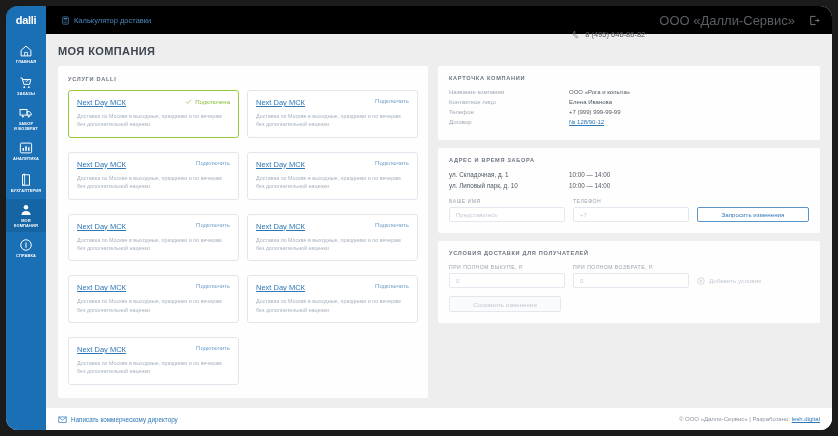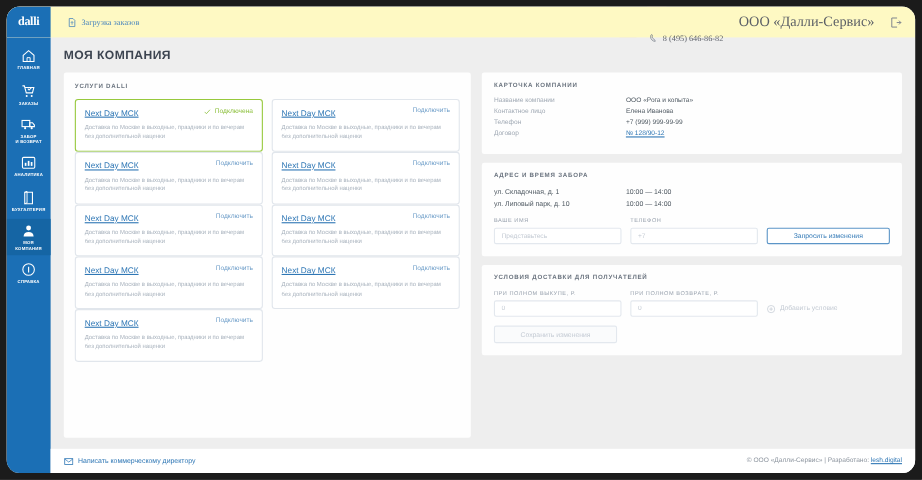--- a/index.html
+++ b/index.html
@@ -31,24 +31,23 @@
     pointer-events: none;
   }
   .wm.w1 { width: 430px; height: 430px; right: -120px; top: -60px; border-width: 12px; }
   .wm.w2 { width: 330px; height: 330px; right: -60px; top: 40px; border-width: 16px; border-color: rgba(222,160,150,0.13); }
   .wm.w3 { width: 250px; height: 250px; right: 30px; top: 180px; border-width: 10px; border-color: rgba(222,160,150,0.12); }
   .wm.w4 { width: 360px; height: 360px; left: 30px; top: 140px; border-width: 10px; border-color: rgba(222,160,150,0.08); }
 
   
   #topbar {
     position: absolute; left: 0; top: 0; right: 0; height: 28px;
-    background: #fef9c3;
+    background: #000000;
     display: flex; align-items: center;
     z-index: 5;
-    font-family: Liberation Serif, serif;
   }
   #logo {
     width: 40px; height: 28px;
     background: #1b6fb5;
     color: #ffffff;
     font-size: 11px; font-weight: bold;
     display: flex; align-items: center; justify-content: center;
     letter-spacing: -0.3px;
   }
   .nav { display: flex; align-items: center; margin-left: 6px; }
@@ -112,21 +111,21 @@
     overflow: hidden;
   }
   .panel-head {
     font-size: 5.6px; font-weight: bold; color: #6c7580;
     letter-spacing: 0.7px; text-transform: uppercase;
     margin-bottom: 8px;
   }
   .cards-grid {
     display: grid;
     grid-template-columns: 1fr 1fr;
-    gap: 0 8px;
+    gap: 14px 8px;
   }
   .svc-card {
     border: 1px solid #e1e6ec;
     border-radius: 3px;
     background: #ffffff;
     padding: 7px 8px 8px;
     min-height: 44px;
   }
   .svc-card.connected { border: 1px solid #97c93d; }
   .svc-top { display: flex; align-items: flex-start; justify-content: space-between; }
@@ -218,24 +217,30 @@
   <div class="wm w2"></div>
   <div class="wm w3"></div>
   <div class="wm w4"></div>
 
   <div id="topbar">
     <div id="logo">dalli</div>
 
     <div class="nav">
       <div class="nav-item">
         <svg class="ico" viewBox="0 0 16 16">
-          <path d="M3.5 1.5h6l3 3v10h-9z" fill="none" stroke="#4a86bd" stroke-width="1.3"></path>
-          <path d="M8 11.5V6.5M6 8.5l2-2 2 2" fill="none" stroke="#4a86bd" stroke-width="1.2"></path>
+          <rect x="3" y="1.5" width="10" height="13" rx="1.2" fill="none" stroke="#4a86bd" stroke-width="1.3"></rect>
+          <rect x="5" y="3.5" width="6" height="2.5" fill="#4a86bd"></rect>
+          <circle cx="5.6" cy="9" r="0.8" fill="#4a86bd"></circle>
+              <circle cx="8" cy="9" r="0.8" fill="#4a86bd"></circle>
+          <circle cx="10.4" cy="9" r="0.8" fill="#4a86bd"></circle>
+              <circle cx="5.6" cy="11.6" r="0.8" fill="#4a86bd"></circle>
+          <circle cx="8" cy="11.6" r="0.8" fill="#4a86bd"></circle>
+              <circle cx="10.4" cy="11.6" r="0.8" fill="#4a86bd"></circle>
         </svg>
-        <span>Загрузка заказов</span>
+        <span>Калькулятор доставки</span>
       </div>
     </div>
 
     <div class="spacer"></div>
 
     <div class="hdr-right">
       <div class="hdr-phone">
         <svg style="width:9px;height:9px" viewBox="0 0 16 16">
           <path d="M3 2.5c3 0 0 4 1.5 5.5S9 10.5 9 13.5c-4 0-7.5-3.5-7.5-7.5 0-1.5.6-3 1.5-3.5z" transform="translate(1,0)" fill="none" stroke="#7d848e" stroke-width="1.3"></path>
         </svg>

